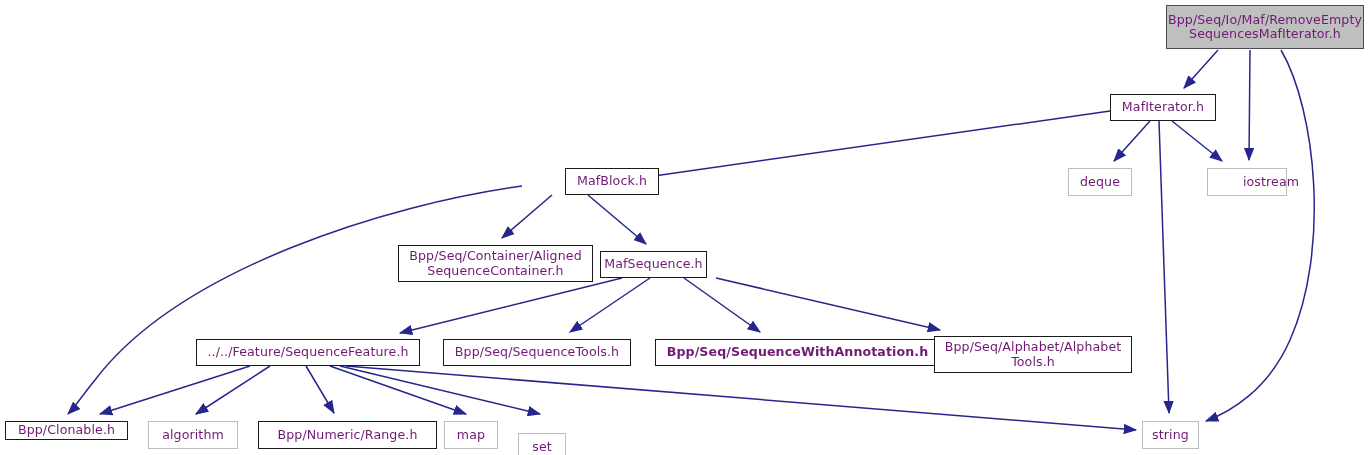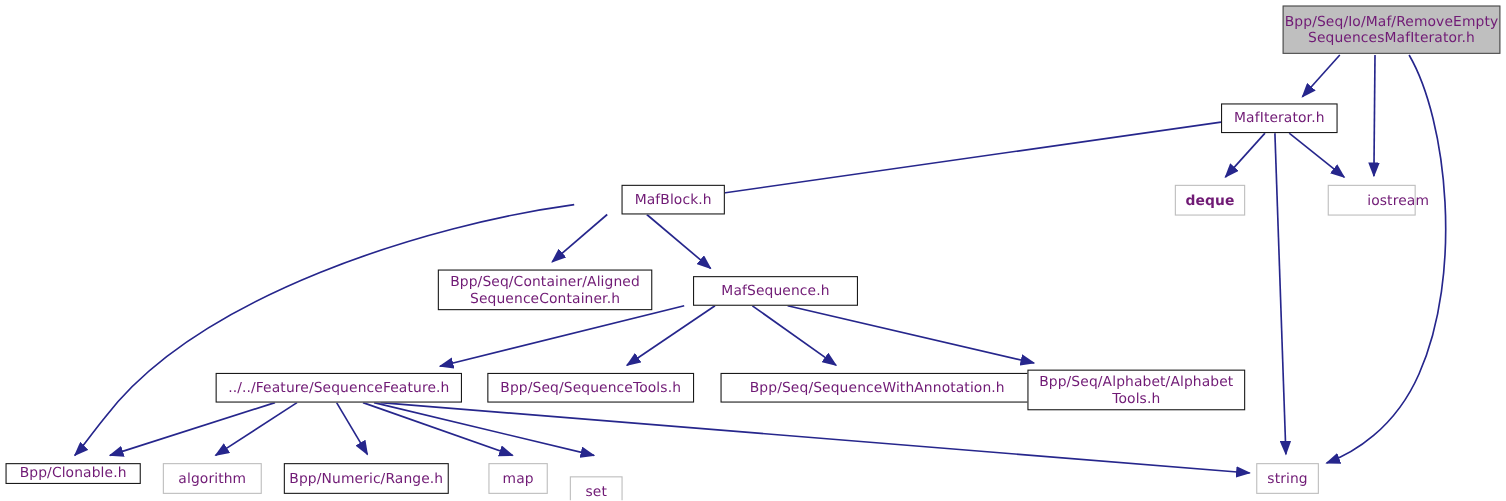--- a/index.html
+++ b/index.html
@@ -78,31 +78,31 @@
         <path d="M 306 366 L 334 413" fill="none" stroke="#26268c" stroke-width="1.5" marker-end="url(#arrowhead)"></path>
         <path d="M 330 366 L 466 414" fill="none" stroke="#26268c" stroke-width="1.5" marker-end="url(#arrowhead)"></path>
         <path d="M 340 366 L 540 414" fill="none" stroke="#26268c" stroke-width="1.5" marker-end="url(#arrowhead)"></path>
         <path d="M 346 366 L 1136 430" fill="none" stroke="#26268c" stroke-width="1.5" marker-end="url(#arrowhead)"></path>
       </g>
   </svg>
   <div id="node-layer">
       <div class="node root" style="left: 1166px; top: 5px; width: 198px; height: 44px;">Bpp/Seq/Io/Maf/RemoveEmpty
 SequencesMafIterator.h</div>
       <div class="node dark" style="left: 1110px; top: 94px; width: 106px; height: 27px;">MafIterator.h</div>
-      <div class="node light" style="left: 1068px; top: 168px; width: 64px; height: 28px; font-weight: bold;">deque</div>
+      <div class="node light" style="left: 1068px; top: 168px; width: 64px; height: 28px;">deque</div>
       <div class="node light" style="left: 1207px; top: 168px; width: 80px; height: 28px; padding-left: 48px;">iostream</div>
       <div class="node dark" style="left: 522px; top: 168px; width: 94px; height: 27px; margin-left: 43px;">MafBlock.h</div>
       <div class="node dark" style="left: 380px; top: 245px; width: 195px; height: 37px; margin-left: 18px;">Bpp/Seq/Container/Aligned
 SequenceContainer.h</div>
-      <div class="node dark" style="left: 630px; top: 251px; width: 150px; height: 27px;">MafSequence.h</div>
+      <div class="node dark" style="left: 600px; top: 251px; width: 107px; height: 27px;">MafSequence.h</div>
       <div class="node dark" style="left: 196px; top: 339px; width: 224px; height: 27px; text-align: center;">../../Feature/SequenceFeature.h</div>
       <div class="node dark" style="left: 443px; top: 339px; width: 188px; height: 27px;">Bpp/Seq/SequenceTools.h</div>
-      <div class="node dark" style="left: 655px; top: 339px; width: 285px; height: 27px;">Bpp/Seq/SequenceWithAnnotation.h</div>
+      <div class="node dark" style="left: 655px; top: 339px; width: 285px; height: 27px; font-weight: bold;">Bpp/Seq/SequenceWithAnnotation.h</div>
       <div class="node dark" style="left: 934px; top: 336px; width: 198px; height: 37px;">Bpp/Seq/Alphabet/Alphabet
 Tools.h</div>
       <div class="node dark" style="left: 5px; top: 421px; width: 123px; height: 19px;">Bpp/Clonable.h</div>
       <div class="node light" style="left: 148px; top: 421px; width: 90px; height: 28px;">algorithm</div>
-      <div class="node dark" style="left: 258px; top: 421px; width: 150px; height: 28px;">Bpp/Numeric/Range.h</div>
+      <div class="node dark" style="left: 258px; top: 421px; width: 179px; height: 28px;">Bpp/Numeric/Range.h</div>
       <div class="node light" style="left: 444px; top: 421px; width: 54px; height: 28px;">map</div>
       <div class="node light" style="left: 518px; top: 433px; width: 48px; height: 28px;">set</div>
       <div class="node light" style="left: 1142px; top: 421px; width: 57px; height: 28px; text-align: center;">string</div>
     </div>
 </div>
 
 </body></html>

